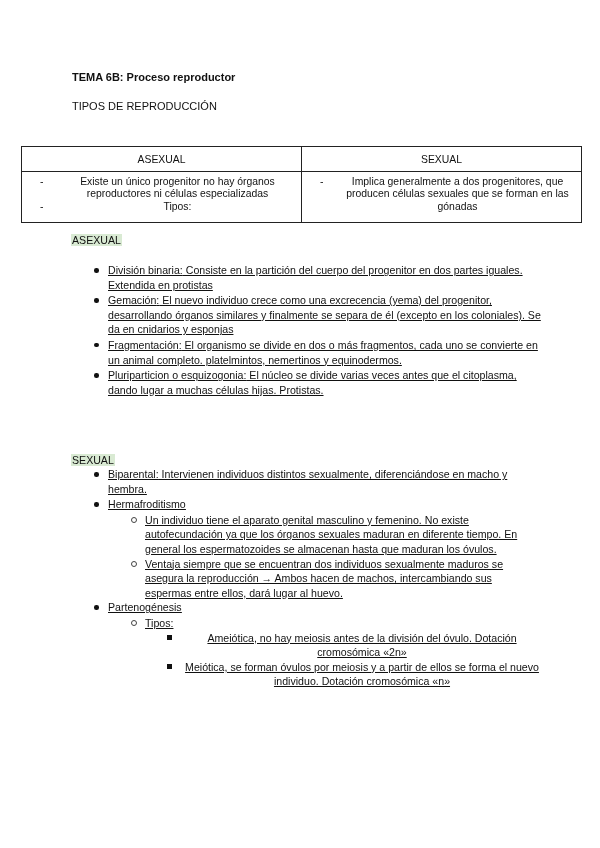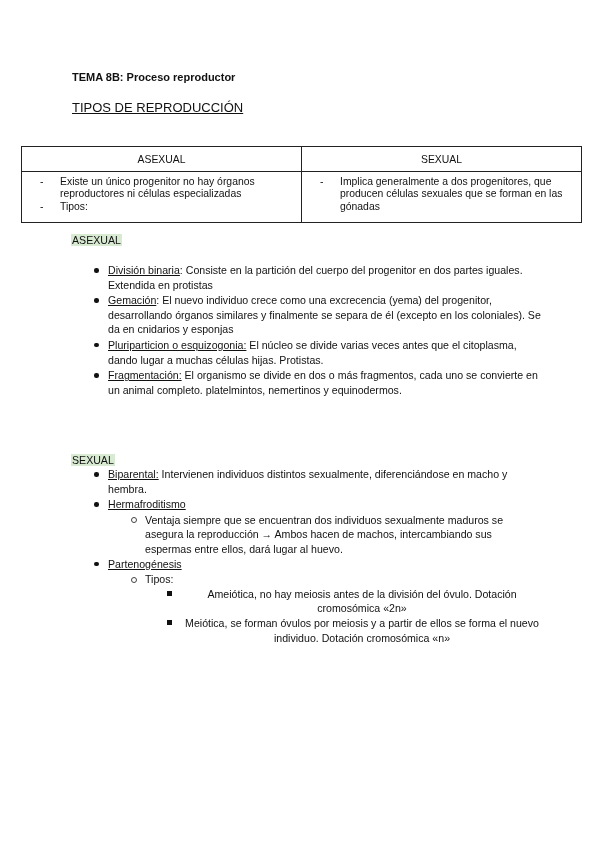--- a/index.html
+++ b/index.html
@@ -1,44 +1,44 @@
 <!DOCTYPE html>
 <html><head>
 <meta charset="utf-8">
 <style>
   html, body { margin:0; padding:0; background:#ffffff; }
   body { width:600px; height:848px; position:relative; overflow:hidden;
          font-family:"Liberation Sans", sans-serif; color:#111; font-size:10.6px; }
   .abs { position:absolute; }
   .title { left:72px; top:71px; font-weight:bold; font-size:11px; }
-  .subhead { left:72px; top:100px; font-size:13px; text-decoration:underline; }
+  .subhead { left:72px; top:100px; font-size:11px; }
   table.types { position:absolute; left:21px; top:146px; width:561px; border-collapse:collapse; }
-  table.types td, table.types th { border:1.4px solid #222; font-weight:normal; font-size:10.4px; vertical-align:top; }
+  table.types td, table.types th { border:1.4px solid #222; font-weight:normal; font-size:10.4px; vertical-align:top;text-align:center; }
   table.types th { height:22px; text-align:center; vertical-align:middle; }
   table.types td { padding:4px 6px 4px 18px; line-height:12.4px; height:42px; }
   table.types ul { margin:0; padding:0; list-style:none; }
   table.types li { position:relative; padding-left:20px; }
   table.types li::before { content:"-"; position:absolute; left:0; }
   .hl { background:#d9ead3; padding:0 1px; font-size:10.6px; }
   .sec-asexual { left:71px; top:234px; }
   .sec-sexual { left:71px; top:454px; }
-  .list { position:absolute; left:93px; width:450px; line-height:14.6px; }
+  .list { position:absolute; left:93px; width:450px; line-height:14.6px;text-decoration:underline; }
   .item { position:relative; padding-left:15px; margin-bottom:1px; }
   .bullet { position:absolute; left:0; top:0; }
   .bullet.disc::before { content:""; display:inline-block; width:4.5px; height:4.5px; border-radius:50%; background:#111; position:absolute; top:5px; left:1px; }
   .bullet.circle::before { content:""; display:inline-block; width:4px; height:4px; border-radius:50%; border:1px solid #444; position:absolute; top:4.5px; left:0px; }
   .bullet.square::before { content:""; display:inline-block; width:5px; height:5px; background:#111; position:absolute; top:4.5px; left:0px; }
   .term { text-decoration:underline; }
   .sub { margin-left:38px; padding-left:14px; position:relative; width:395px; }
   .subsub { margin-left:74px; padding-left:14px; position:relative; width:362px;text-align:center; }
 </style>
 </head>
 <body>
 
-<div class="abs title">TEMA 8B: Proceso reproductor</div>
+<div class="abs title">TEMA 6B: Proceso reproductor</div>
 <div class="abs subhead">TIPOS DE REPRODUCCIÓN</div>
 
 <table class="types">
   <tbody>
       <tr>
     <th style="width:277px">ASEXUAL</th>
     <th>SEXUAL</th>
   </tr>
   <tr>
     <td>
@@ -64,40 +64,44 @@
   <div class="item">
     <span class="bullet disc"></span>
     <span class="term">División binaria</span><span>:</span><span> Consiste en la partición del cuerpo del progenitor en dos partes iguales. Extendida en protistas</span>
   </div>
   <div class="item">
     <span class="bullet disc"></span>
     <span class="term">Gemación</span><span>:</span><span> El nuevo individuo crece como una excrecencia (yema) del progenitor, desarrollando órganos similares y finalmente se separa de él (excepto en los coloniales). Se da en cnidarios y esponjas</span>
   </div>
   <div class="item">
     <span class="bullet disc"></span>
-    <span class="term">Pluriparticion o esquizogonia:</span><span></span><span> El núcleo se divide varias veces antes que el citoplasma, dando lugar a muchas células hijas. Protistas.</span>
+    <span class="term">Fragmentación:</span><span></span><span> El organismo se divide en dos o más fragmentos, cada uno se convierte en un animal completo. platelmintos, nemertinos y equinodermos.</span>
   </div>
   <div class="item">
     <span class="bullet disc"></span>
-    <span class="term">Fragmentación:</span><span></span><span> El organismo se divide en dos o más fragmentos, cada uno se convierte en un animal completo. platelmintos, nemertinos y equinodermos.</span>
+    <span class="term">Pluriparticion o esquizogonia:</span><span></span><span> El núcleo se divide varias veces antes que el citoplasma, dando lugar a muchas células hijas. Protistas.</span>
   </div>
 </div>
 
 <div class="abs sec-sexual">
   <span class="hl">SEXUAL</span>
 </div>
 
 <div class="list" style="top:467px;">
   <div class="item">
     <span class="bullet disc"></span>
     <span class="term">Biparental:</span><span> Intervienen individuos distintos sexualmente, diferenciándose en macho y hembra.</span>
   </div>
   <div class="item">
     <span class="bullet disc"></span>
     <span class="term">Hermafroditismo</span>
+  </div>
+  <div class="sub">
+    <span class="bullet circle"></span>
+    <span>Un individuo tiene el aparato genital masculino y femenino. No existe autofecundación ya que los órganos sexuales maduran en diferente tiempo. En general los espermatozoides se almacenan hasta que maduran los óvulos.</span>
   </div>
   <div class="sub">
     <span class="bullet circle"></span>
     <span>Ventaja siempre que se encuentran dos individuos sexualmente maduros se asegura la reproducción → Ambos hacen de machos, intercambiando sus espermas entre ellos, dará lugar al huevo.</span>
   </div>
   <div class="item">
     <span class="bullet disc"></span>
     <span class="term">Partenogénesis</span>
   </div>
   <div class="sub">

